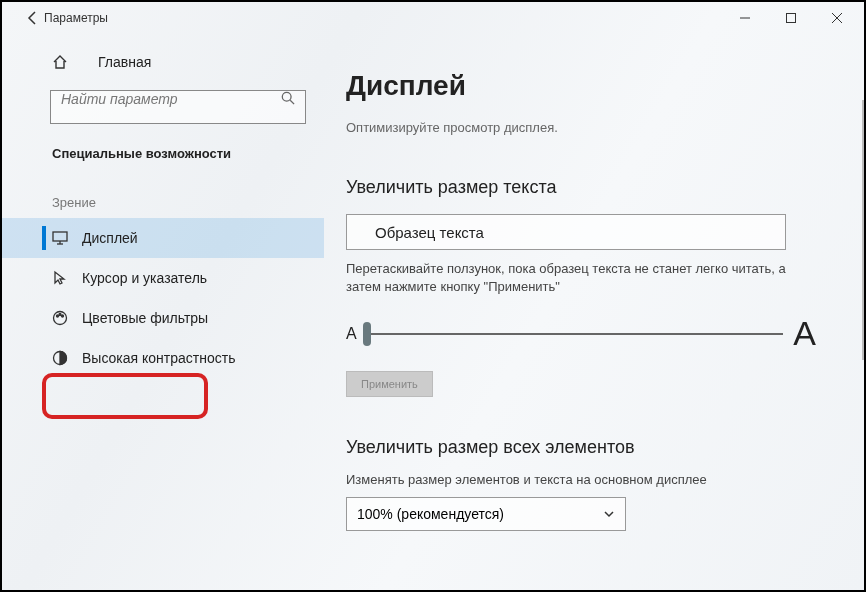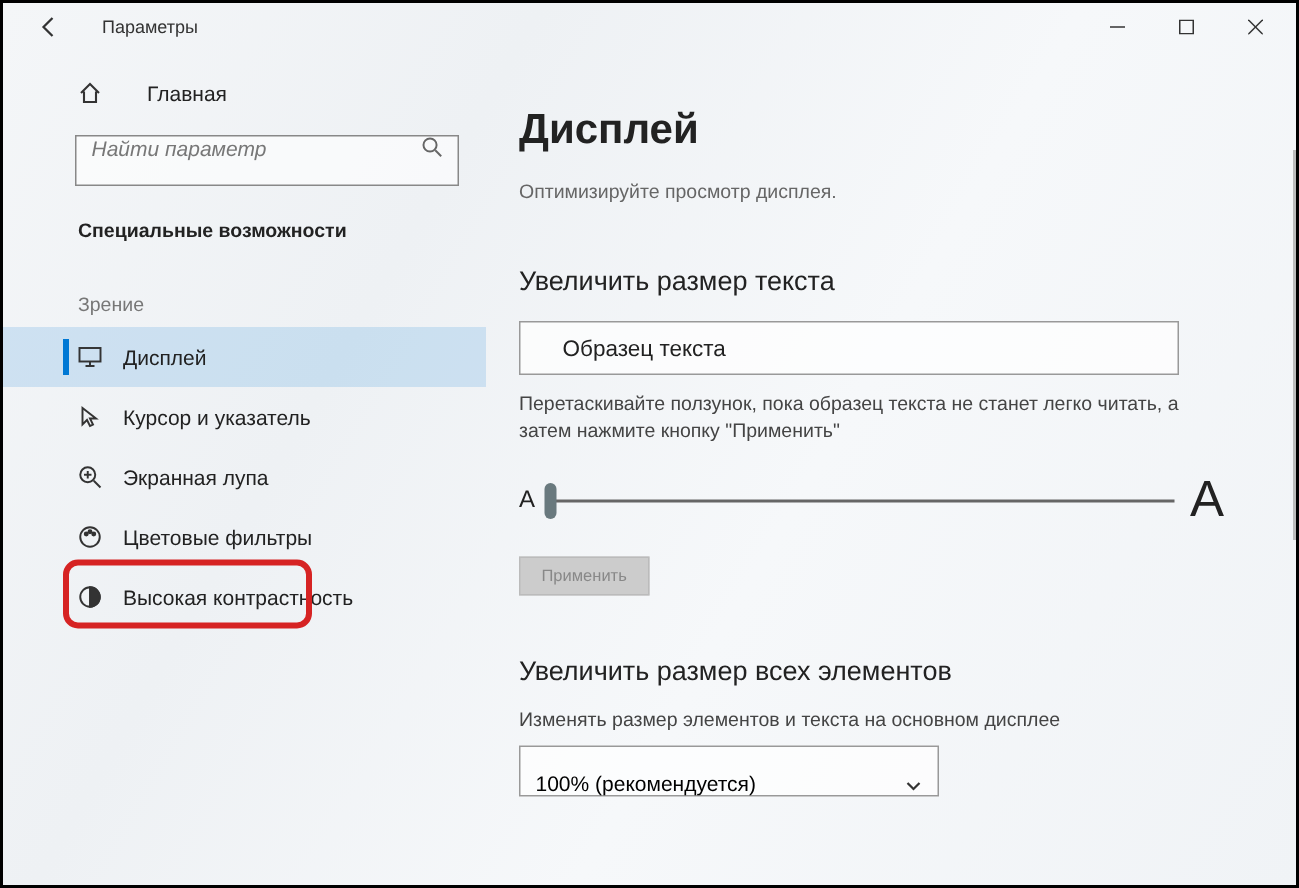--- a/index.html
+++ b/index.html
@@ -4,21 +4,21 @@
 <style>
 * { margin: 0; padding: 0; box-sizing: border-box; font-family: "Segoe UI", Tahoma, sans-serif; }
 body { background: #fff; }
 .window {
   width: 866px; height: 592px; border: 2px solid #000; position: relative; overflow: hidden;
   background: linear-gradient(120deg,#f4f6f8 0%,#eef1f4 30%,#f6f8fa 60%,#f0f3f6 100%);
 }
 .titlebar {
   height: 32px; display: flex; align-items: center; justify-content: space-between; padding: 0 4px 0 20px;
 }
-.titlebar-left { display: flex; align-items: center; gap: 24px; }
+.titlebar-left { display: flex; align-items: center; }
 .back-btn { width: 22px; height: 22px; display: flex; align-items: center; justify-content: center; cursor: pointer; }
 .back-btn svg { width: 16px; height: 16px; stroke: #333; stroke-width: 1.5; fill: none; }
 .app-title { font-size: 12px; color: #333; }
 .win-controls { display: flex; }
 .win-btn { width: 46px; height: 32px; display: flex; align-items: center; justify-content: center; cursor: pointer; }
 .win-btn svg { width: 10px; height: 10px; stroke: #333; stroke-width: 1; fill: none; }
 
 .body-area { display: flex; height: calc(100% - 32px); }
 
 .sidebar { width: 322px; padding: 14px 0 0 0; }
@@ -70,21 +70,21 @@
   width: 8px; height: 24px; border-radius: 4px; background: #69797e;
 }
 .apply-btn {
   margin-top: 18px; padding: 6px 14px; font-size: 11px; color: #888;
   background: #ccc; border: 1px solid #bbb; cursor: not-allowed; display: inline-block;
 }
 .h2b { font-size: 18px; font-weight: 400; color: #222; margin-top: 40px; }
 .desc { font-size: 13px; color: #444; margin-top: 14px; }
 .dropdown {
   margin-top: 10px; width: 280px; height: 34px; border: 1px solid #999; background: rgba(255,255,255,0.7);
-  display: flex; align-items: flex-end; justify-content: space-between; padding: 0 10px; font-size: 14px; cursor: pointer;
+  display: flex; align-items: center; justify-content: space-between; padding: 0 10px; font-size: 14px; cursor: pointer;
 }
 .dropdown svg { width: 12px; height: 12px; stroke: #333; stroke-width: 1.5; fill: none; }
 
 .scroll-ind { position: absolute; right: 0; top: 66px; width: 2px; height: 260px; background: #bbb; }
 </style>
 </head>
 <body>
 
 <div class="window">
 
@@ -147,29 +147,20 @@
         <span>Дисплей</span>
       </div>
 
       <div class="nav-item">
         <svg viewBox="0 0 16 16">
             <path d="M3 2 L3 13 L6 10 L8 14 L10 13 L8 9 L12 9 Z"></path>
           </svg>
         <span>Курсор и указатель</span>
       </div>
 
-      <div class="nav-item">
-        <svg viewBox="0 0 16 16">
-            <circle cx="6.5" cy="6.5" r="5"></circle>
-            <line x1="10.5" y1="10.5" x2="15" y2="15"></line>
-            <line x1="4" y1="6.5" x2="9" y2="6.5"></line>
-            <line x1="6.5" y1="4" x2="6.5" y2="9"></line>
-          </svg>
-        <span>Экранная лупа</span>
-      </div>
 
       <div class="nav-item">
         <svg viewBox="0 0 16 16">
             <circle cx="8" cy="8" r="6.5"></circle>
             <circle cx="5.5" cy="6" r="1" fill="#333"></circle>
             <circle cx="8" cy="4.5" r="1" fill="#333"></circle>
             <circle cx="10.5" cy="6" r="1" fill="#333"></circle>
           </svg>
         <span>Цветовые фильтры</span>
       </div>

